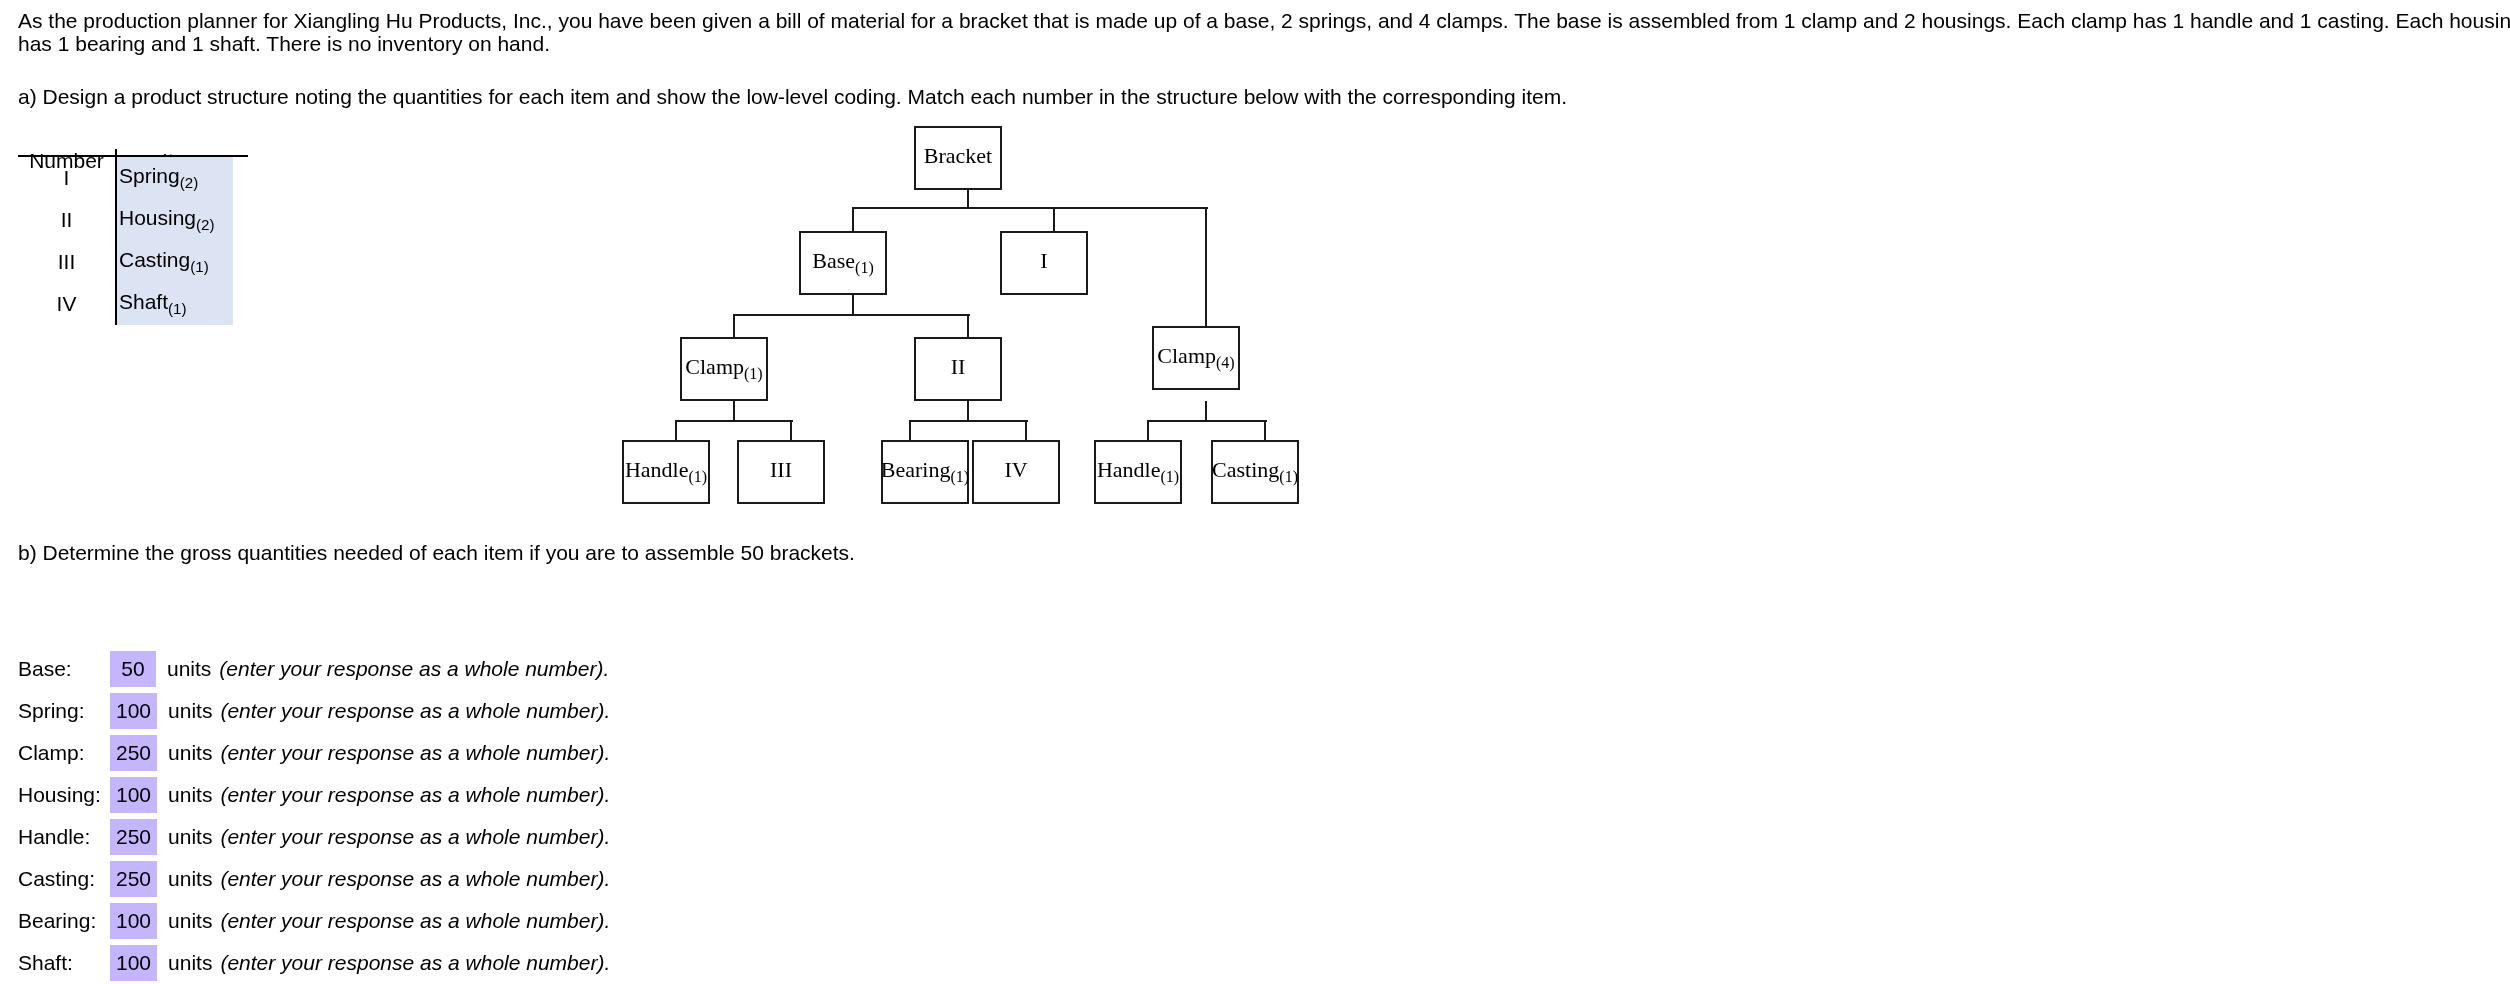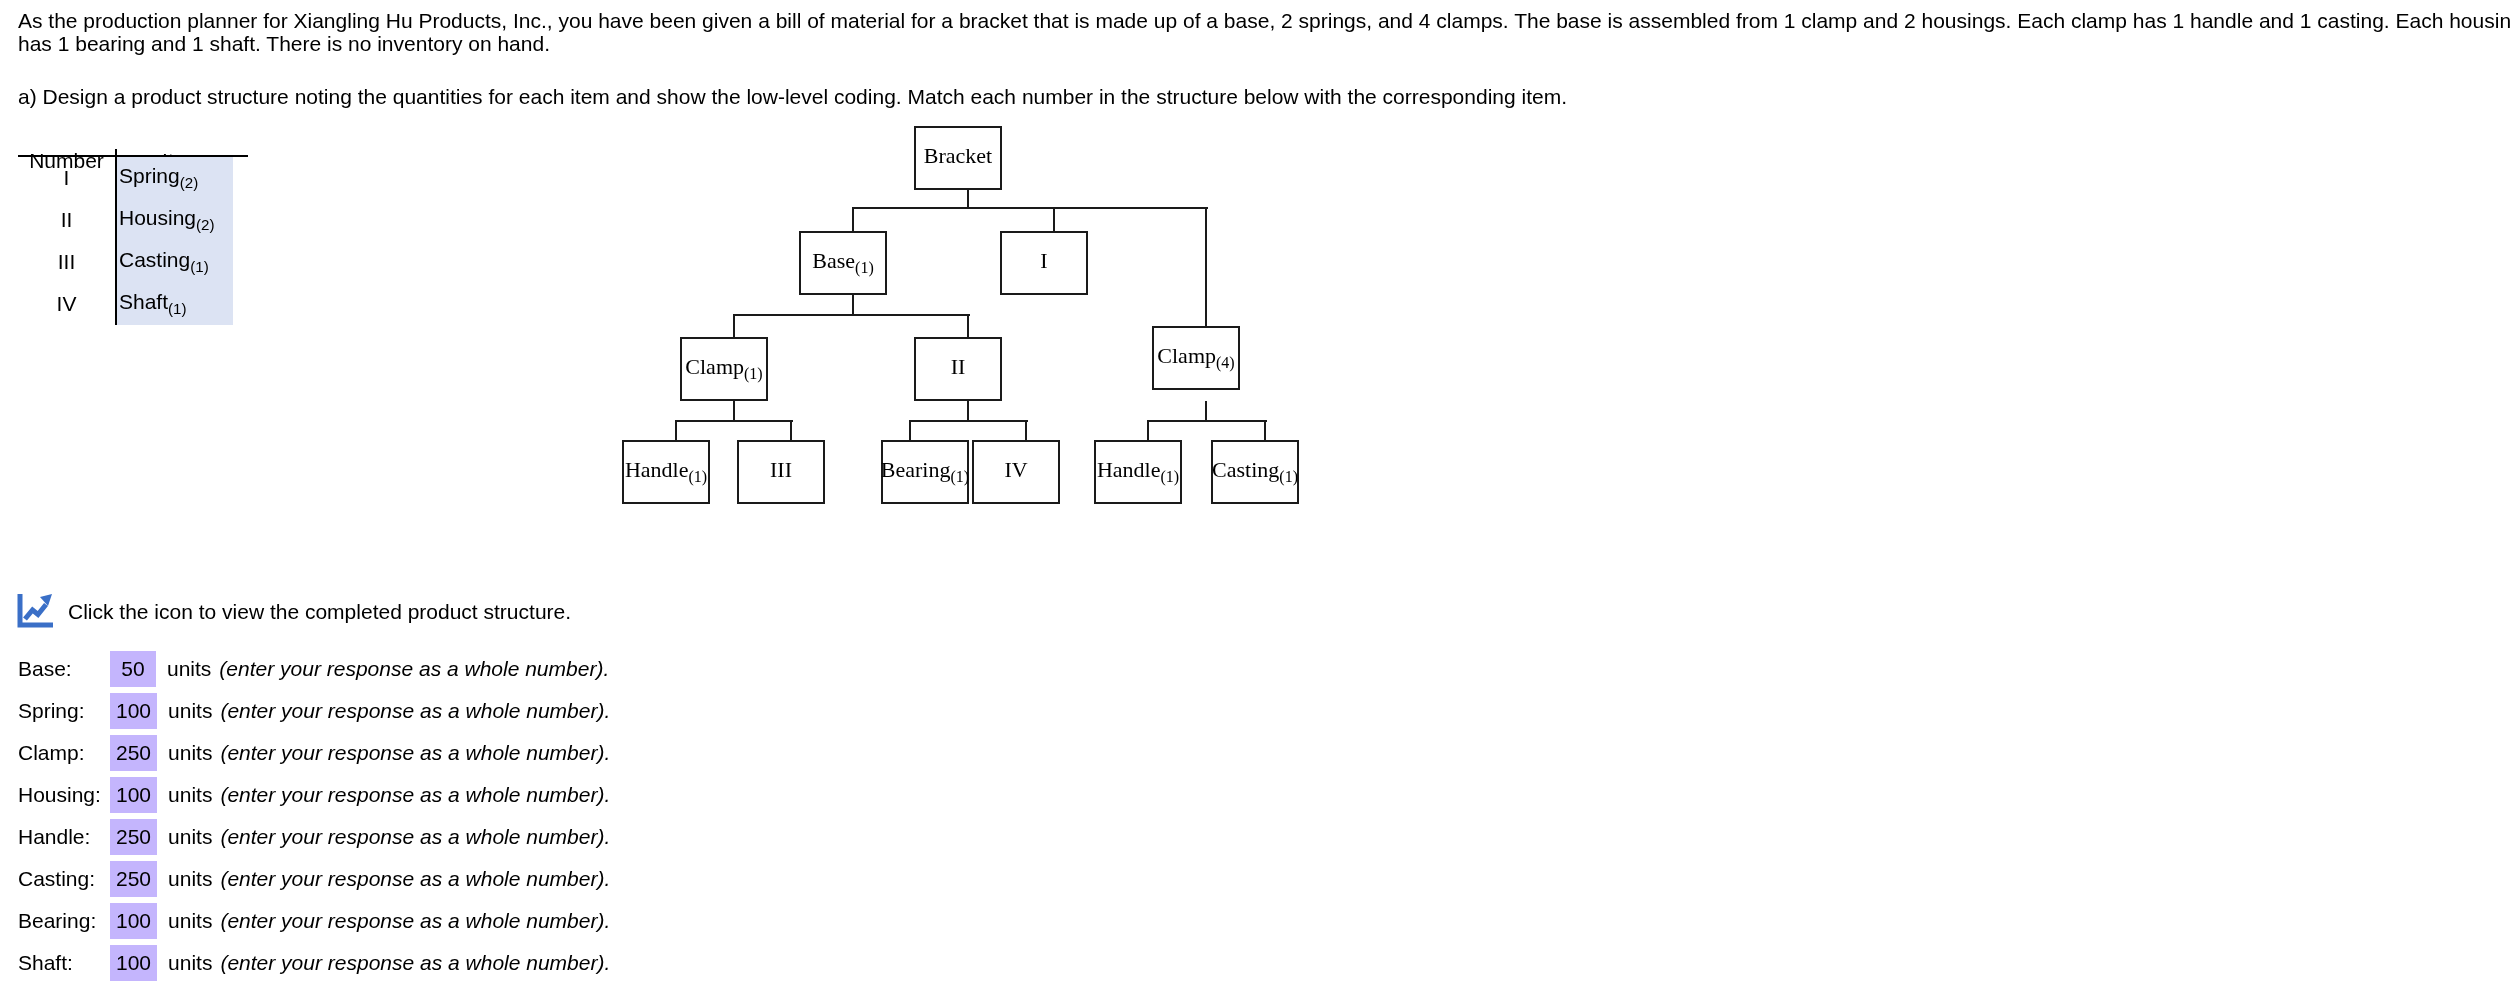--- a/index.html
+++ b/index.html
@@ -139,29 +139,22 @@
       <span class="txt"><span>IV</span><sub></sub></span>
     </div>
     <div class="tree-node" style="left:1094px;top:440px;">
       <span class="txt"><span>Handle</span><sub>(1)</sub></span>
     </div>
     <div class="tree-node" style="left:1211px;top:440px;">
       <span class="txt"><span>Casting</span><sub>(1)</sub></span>
     </div>
   </div>
 
-
-  <div class="icon-row">
-    <svg class="chart-icon" viewBox="0 0 40 38" xmlns="http://www.w3.org/2000/svg">
-      <path d="M5 2 v31 h33" stroke="#3a6fc7" stroke-width="5" fill="none"></path>
-      <path d="M10 27 l7.5-9 5.5 4.5 8-10" stroke="#3a6fc7" stroke-width="5" fill="none"></path>
-      <polygon points="25,5 37,2 33,14" fill="#3a6fc7"></polygon>
-    </svg>
-    <span class="textline">Click the icon to view the completed product structure.</span>
-  </div>
+  <div class="prompt-b textline">b) Determine the gross quantities needed of each item if you are to assemble 50 brackets.</div>
+
 
   <div class="answers">
     <div class="ans-row">
       <span class="ans-label">Base:</span>
       <span class="ans-box">50</span>
       <span class="ans-units">units</span>
       <span class="ans-hint">(enter your response as a whole number).</span>
     </div>
     <div class="ans-row">
       <span class="ans-label">Spring:</span>

